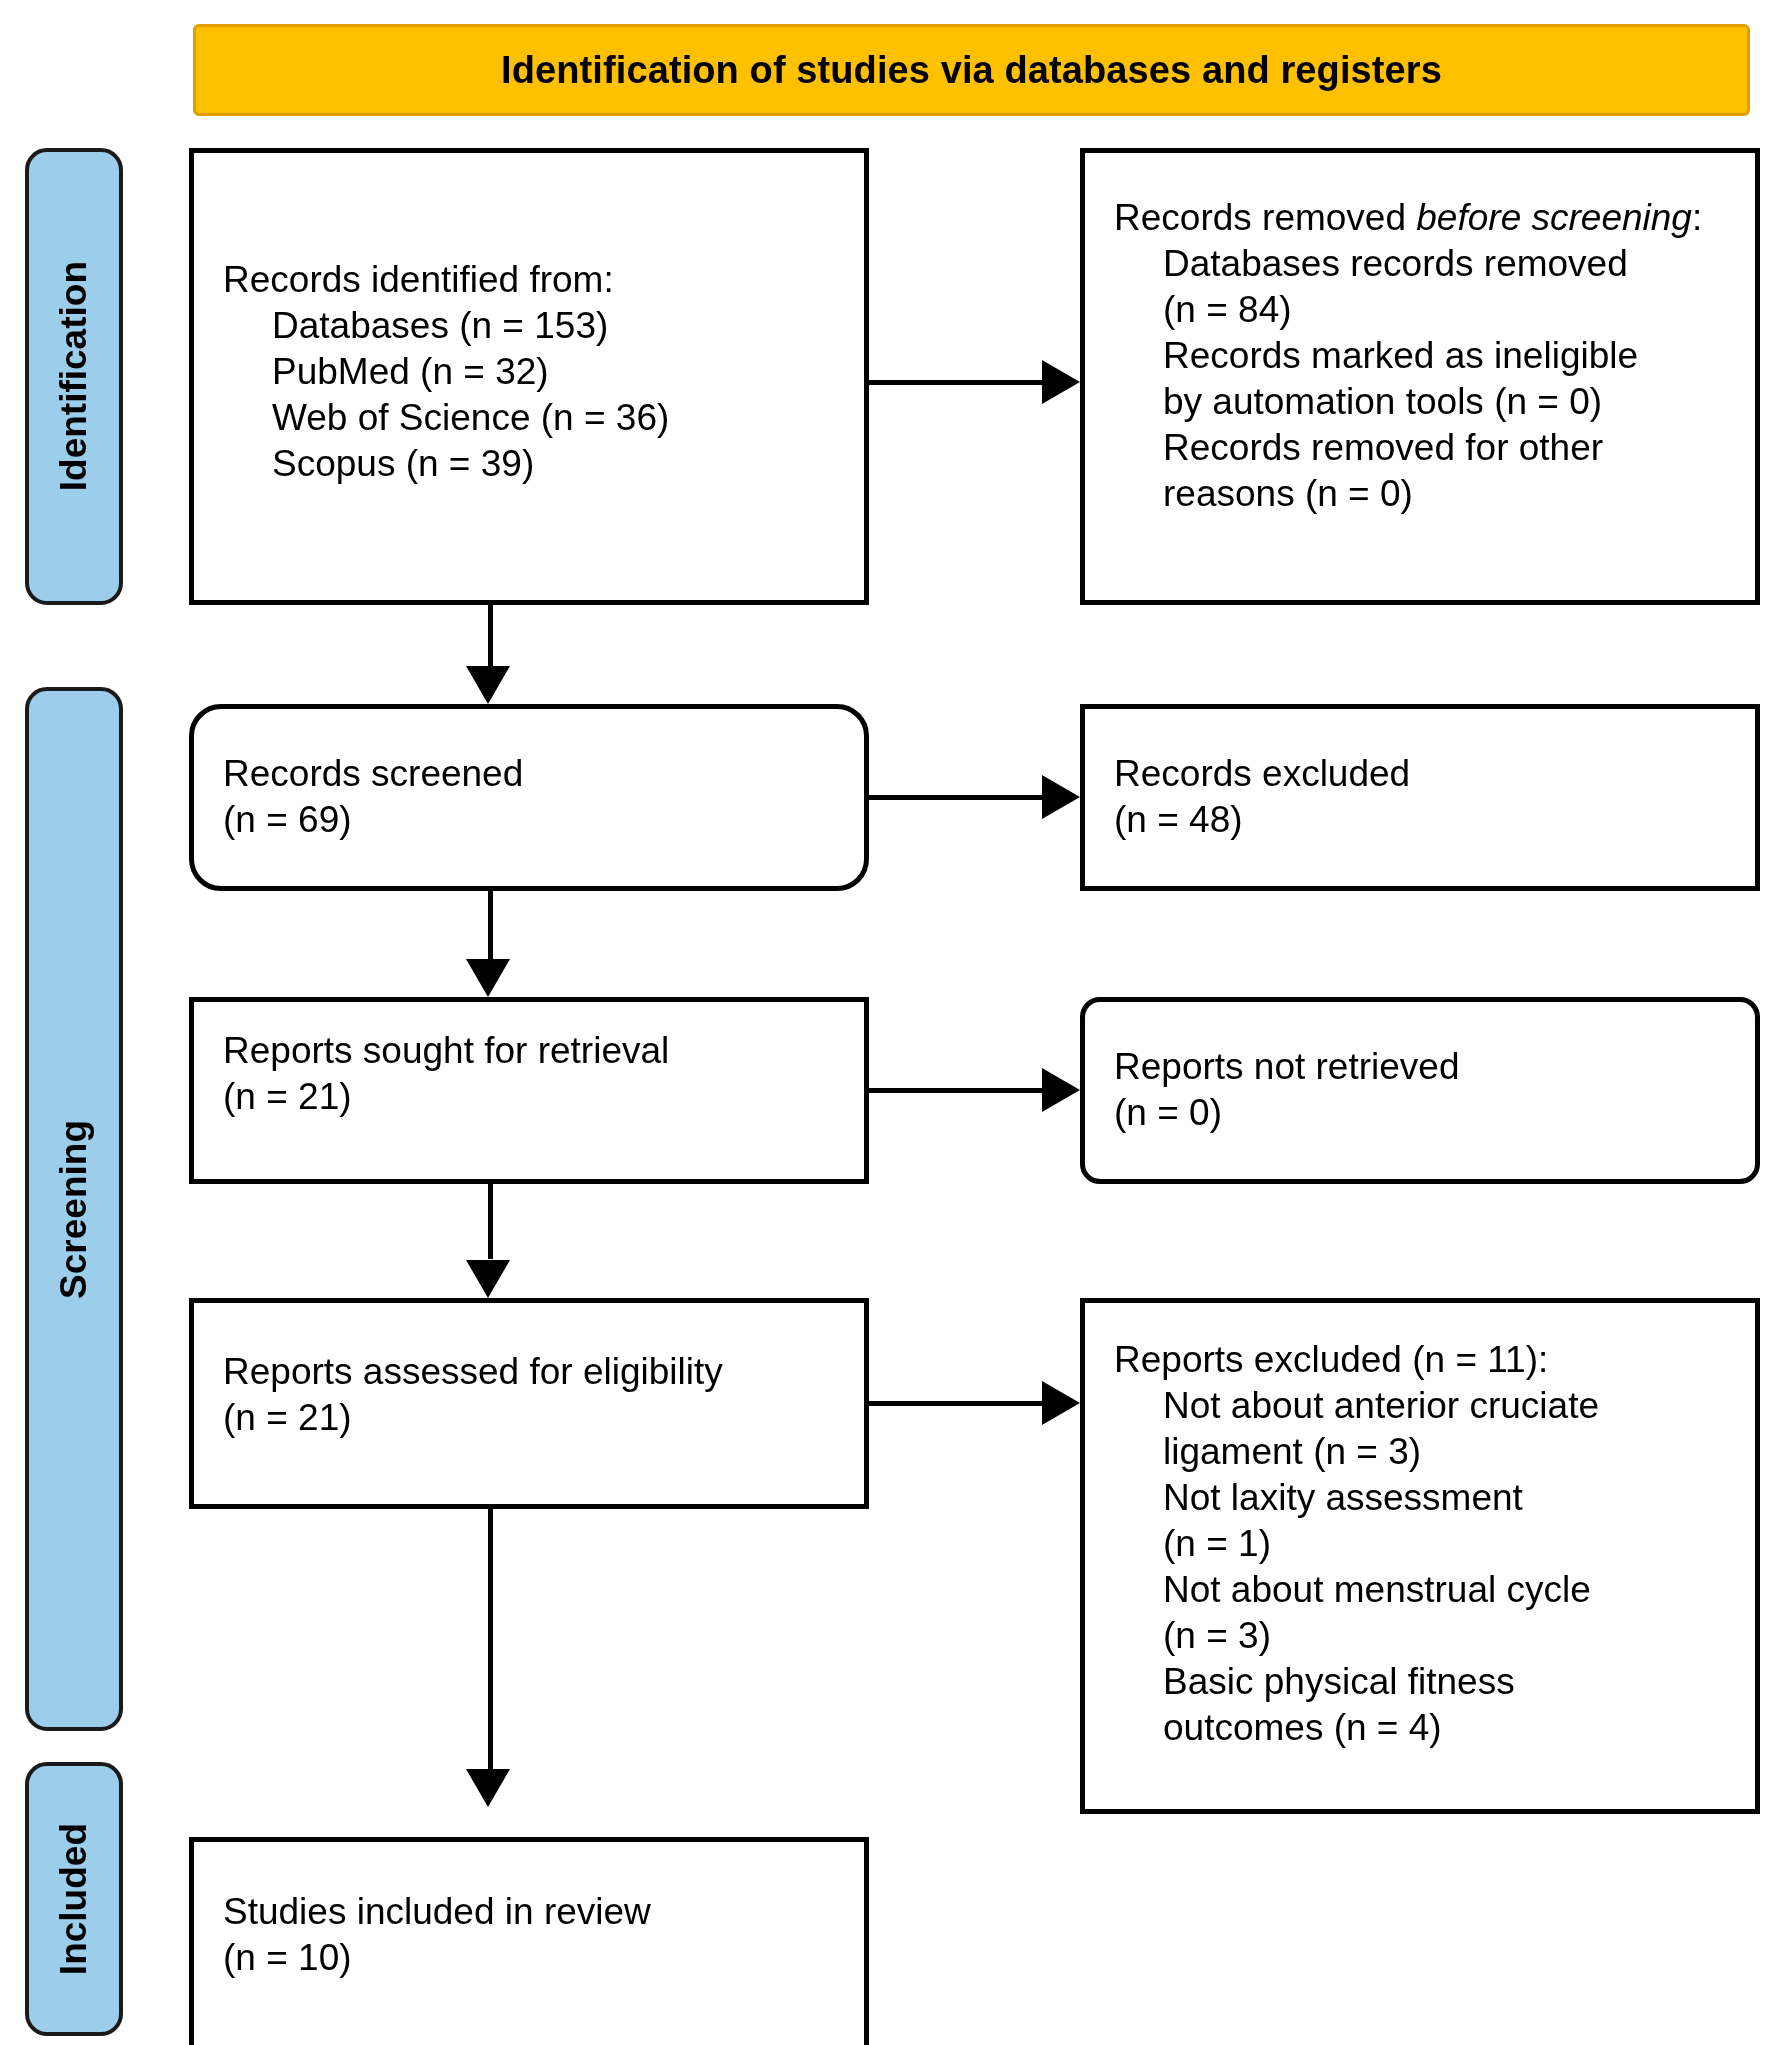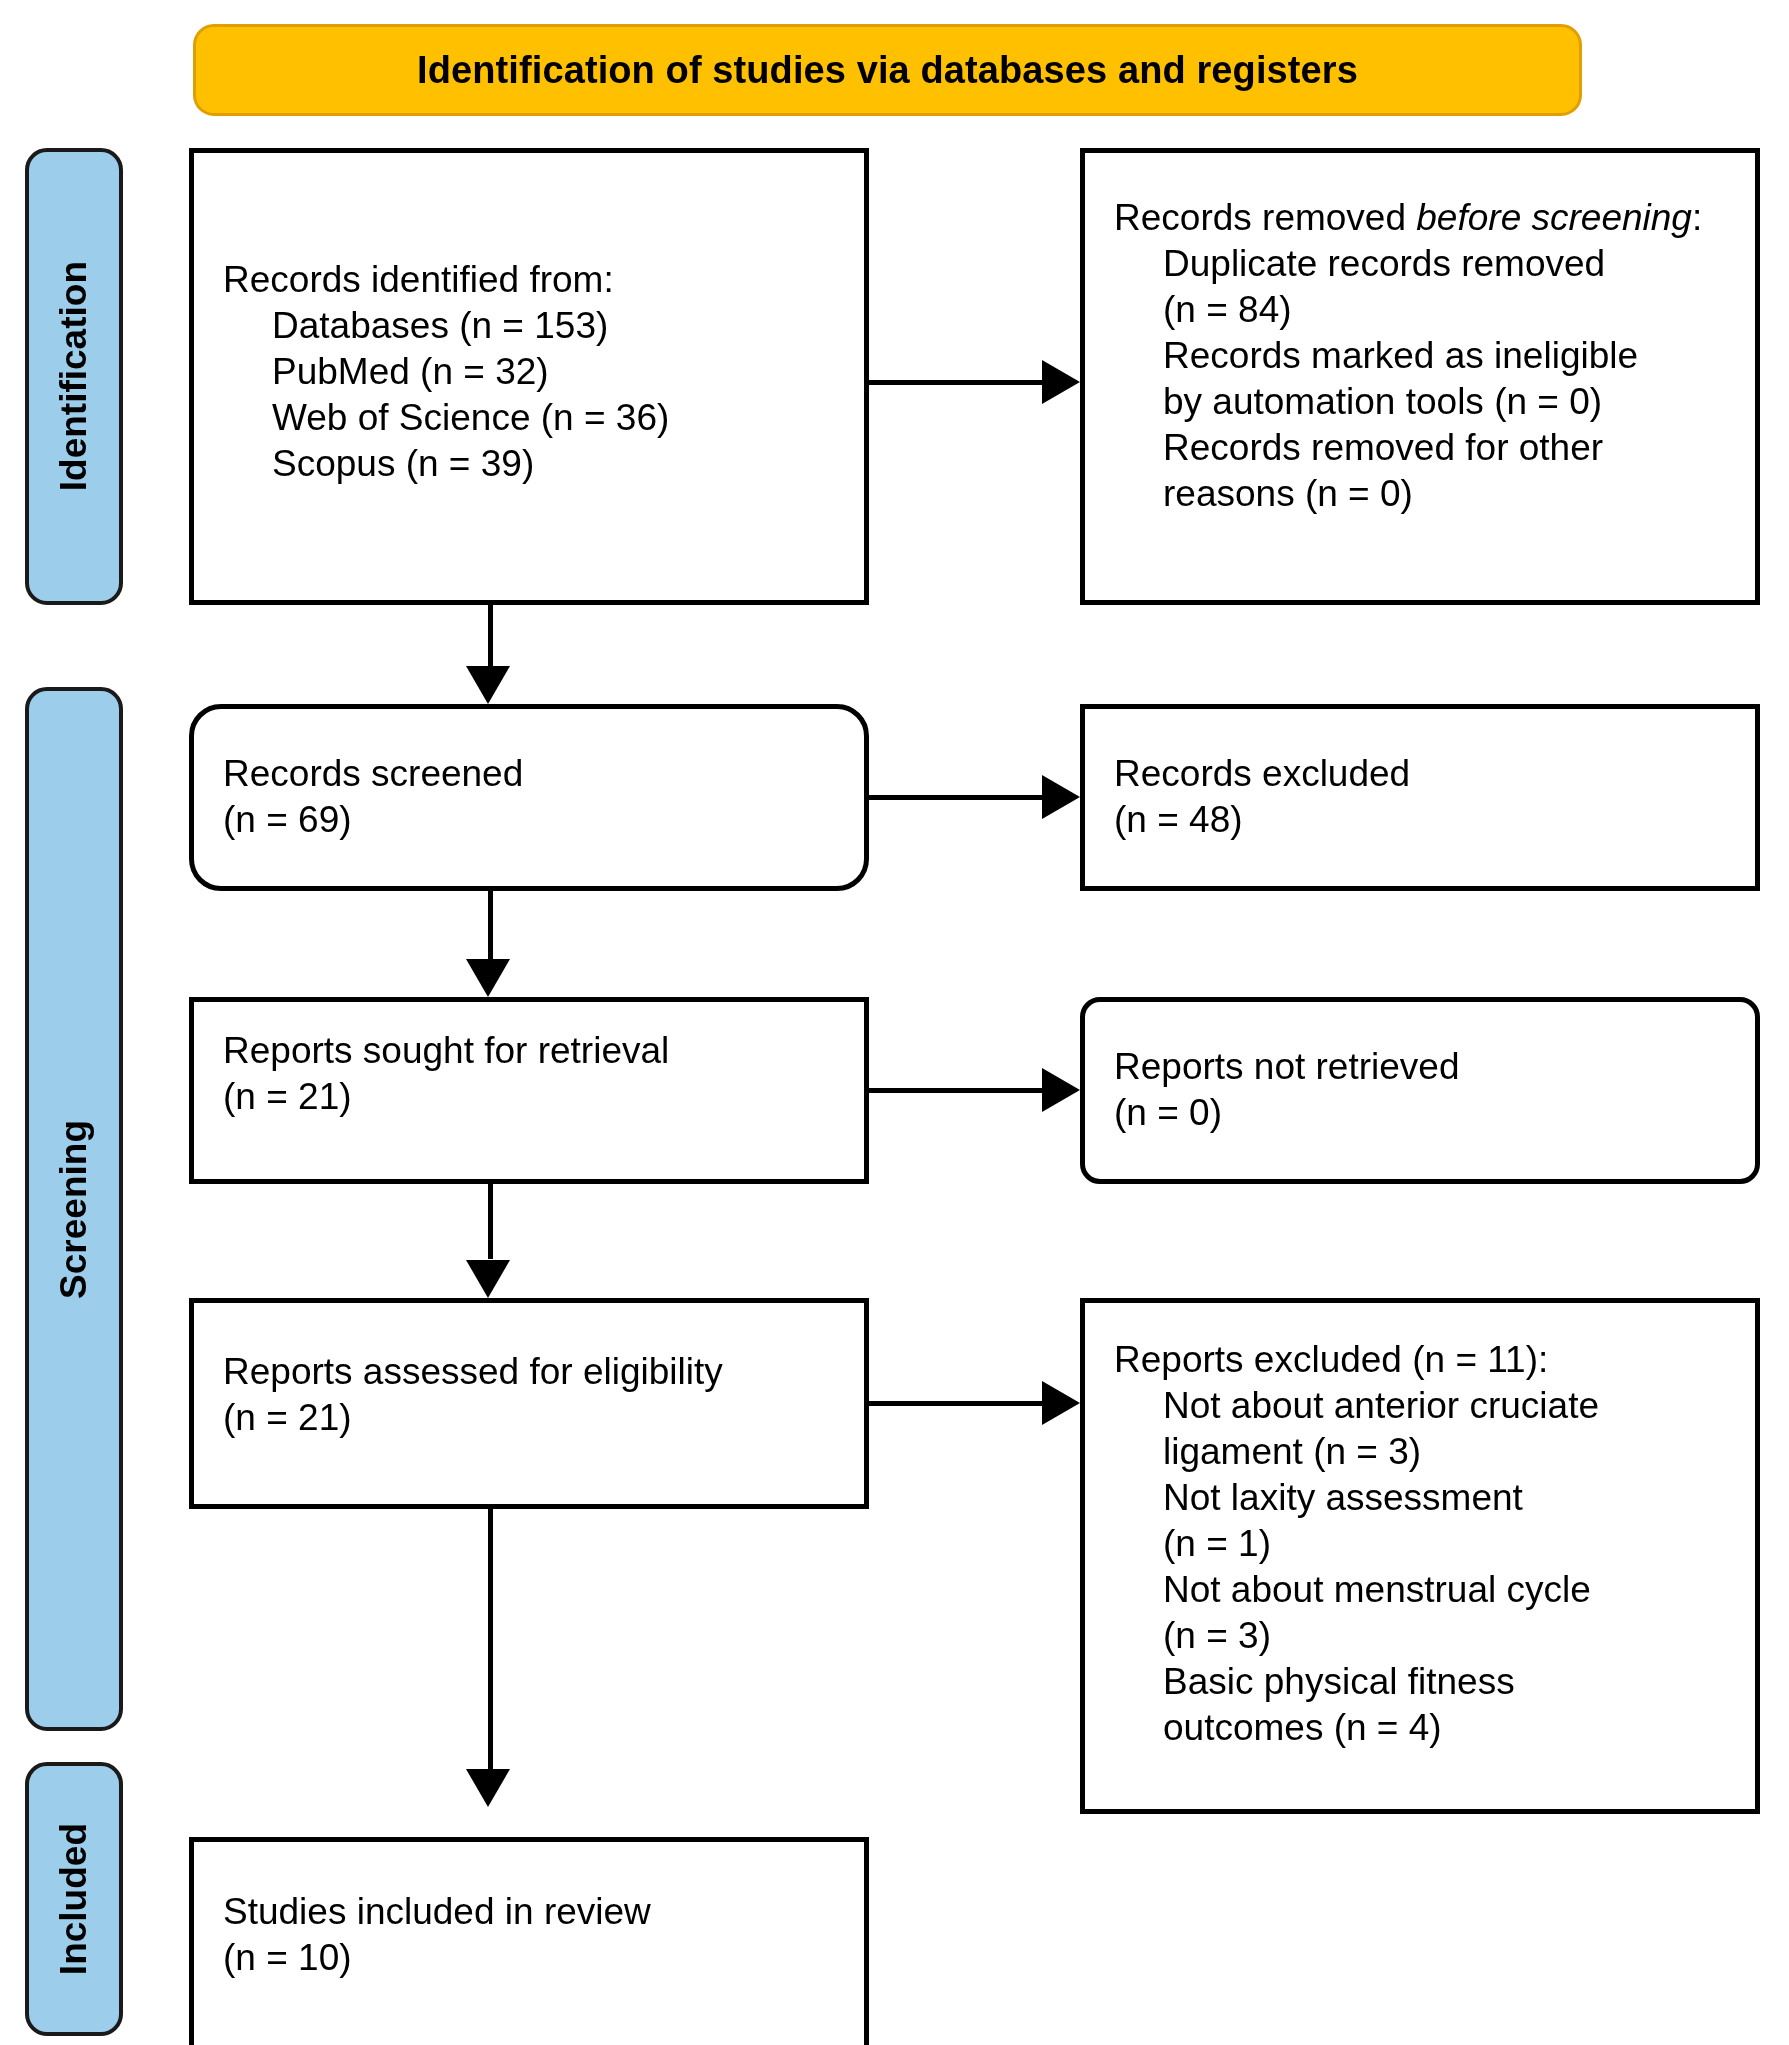--- a/index.html
+++ b/index.html
@@ -5,22 +5,22 @@
   html,body{margin:0;padding:0;background:#fff;}
   body{
     width:1789px;height:2046px;position:relative;overflow:hidden;
     font-family:"Liberation Sans", sans-serif;
     -webkit-font-smoothing:antialiased;
   }
   .stage{position:absolute;left:0;top:0;width:1789px;height:2046px;}
 
   
   .banner{
-    position:absolute;left:193px;top:24px;width:1389px;height:92px;
-    background:#FFC000;border:3.3px solid #E09E00;border-radius:21px;
+    position:absolute;left:193px;top:24px;width:1557px;height:92px;
+    background:#FFC000;border:3.3px solid #E09E00;border-radius:6px;
     box-sizing:border-box;display:flex;align-items:center;justify-content:center;
   }
   .banner-title{
     font-size:38px;font-weight:bold;color:#000;letter-spacing:0.1px;
     white-space:nowrap;
   }
 
   
   .phase{
     position:absolute;left:25px;width:98px;
@@ -134,21 +134,21 @@
       <span class="ind">Databases (n = 153)</span>
       <span class="ind">PubMed (n = 32)</span>
       <span class="ind">Web of Science (n = 36)</span>
       <span class="ind">Scopus (n = 39)</span>
     </div>
   </div>
 
   <div class="box" id="box-removed">
     <div class="box-text" id="t-removed">
       <span class="flat"><span>Records removed </span><em>before screening</em><span>:</span></span>
-      <span class="ind">Duplicate records removed</span>
+      <span class="ind">Databases records removed</span>
       <span class="ind"> (n = 84)</span>
       <span class="ind">Records marked as ineligible</span>
       <span class="ind">by automation tools (n = 0)</span>
       <span class="ind">Records removed for other</span>
       <span class="ind">reasons (n = 0)</span>
     </div>
   </div>
 
   <div class="box" id="box-screened">
     <div class="box-text" id="t-screened">

